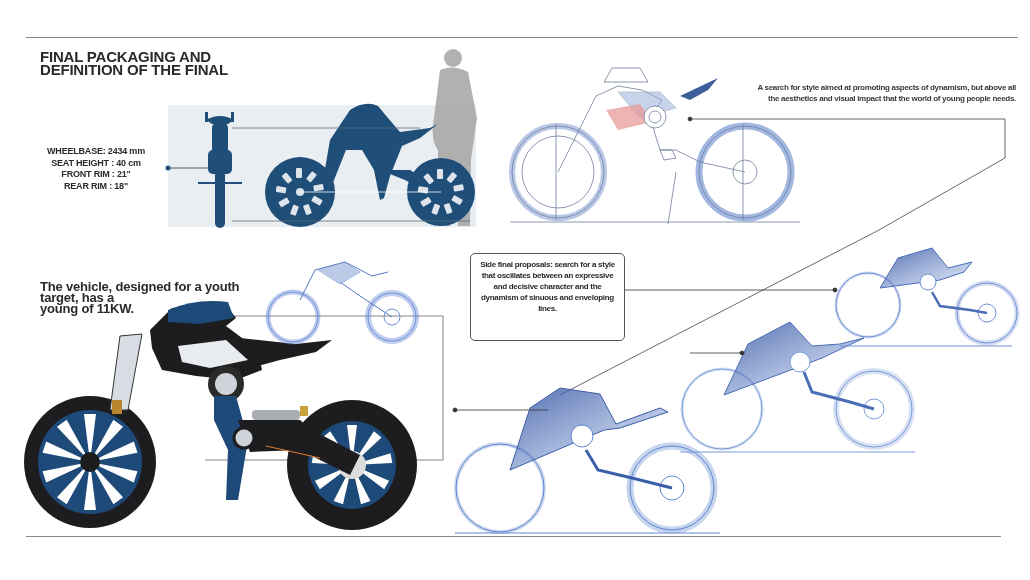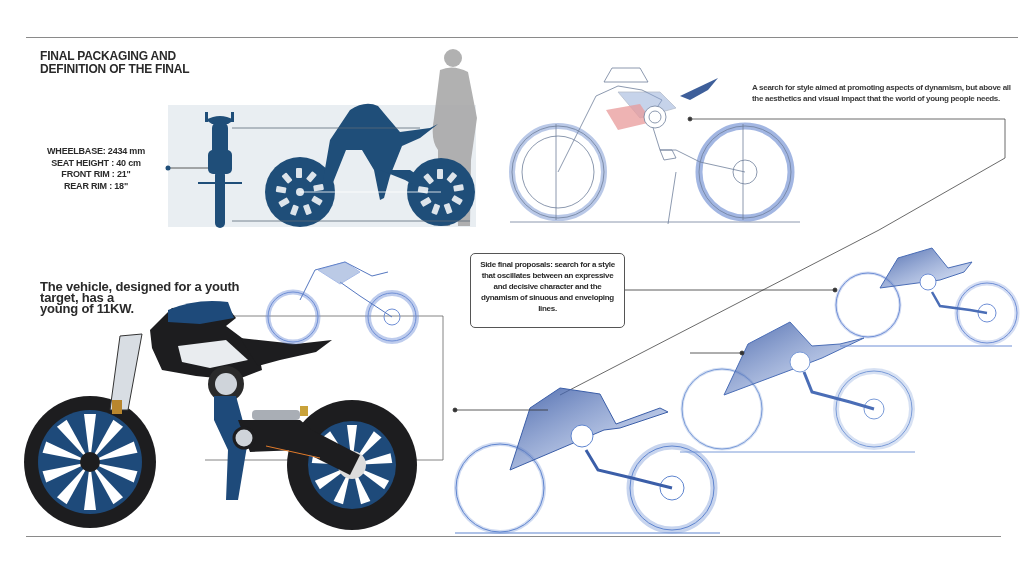--- a/index.html
+++ b/index.html
@@ -1,23 +1,23 @@
 <!DOCTYPE html>
 <html><head>
 <meta charset="utf-8">
 <style>
   html, body { margin:0; padding:0; background:#ffffff; }
   body { width:1030px; height:580px; position:relative; overflow:hidden; font-family:"Liberation Sans", sans-serif; }
   .abs { position:absolute; }
   .rule { position:absolute; height:1px; background:#8a8a8a; }
-  .title { left:40px; top:50px; font-family:"Liberation Sans", sans-serif; font-weight:bold; font-size:12px; line-height:13px; color:#2a2a2a; letter-spacing:-0.2px; }
+  .title { left:40px; top:50px; font-family:"Liberation Sans", sans-serif; font-weight:bold; font-size:15px; line-height:13px; color:#2a2a2a; letter-spacing:-0.2px; }
   .specs { left:36px; top:146px; width:120px; text-align:center; font-weight:bold; font-size:9px; line-height:11.5px; color:#2a2a2a; letter-spacing:-0.2px; }
   .power { left:40px; top:281px; width:210px; font-weight:bold; font-size:13px; line-height:11px; color:#2a2a2a; letter-spacing:-0.2px; }
-  .style-note { left:752px; top:82px; width:264px; text-align:left; font-weight:bold; font-size:8px; line-height:11px; color:#3a3a3a; letter-spacing:-0.3px; }
-  .proposal-box { left:470px; top:253px; width:155px; height:75px; border:1px solid #555; border-radius:5px; box-sizing:border-box; padding:5px 6px; text-align:center; font-weight:bold; font-size:8px; line-height:11px; color:#2a2a2a; letter-spacing:-0.3px; }
+  .style-note { left:752px; top:82px; width:264px; text-align:right; font-weight:bold; font-size:8px; line-height:11px; color:#3a3a3a; letter-spacing:-0.3px; }
+  .proposal-box { left:470px; top:253px; width:155px; height:88px; border:1px solid #555; border-radius:5px; box-sizing:border-box; padding:5px 6px; text-align:center; font-weight:bold; font-size:8px; line-height:11px; color:#2a2a2a; letter-spacing:-0.3px; }
   svg { position:absolute; left:0; top:0; }
 </style>
 </head>
 <body>
 
 <div class="rule" style="left:26px; top:37px; width:992px;"></div>
 <div class="rule" style="left:26px; top:536px; width:975px;"></div>
 
 <div class="abs title">
   <div>FINAL PACKAGING AND</div>

